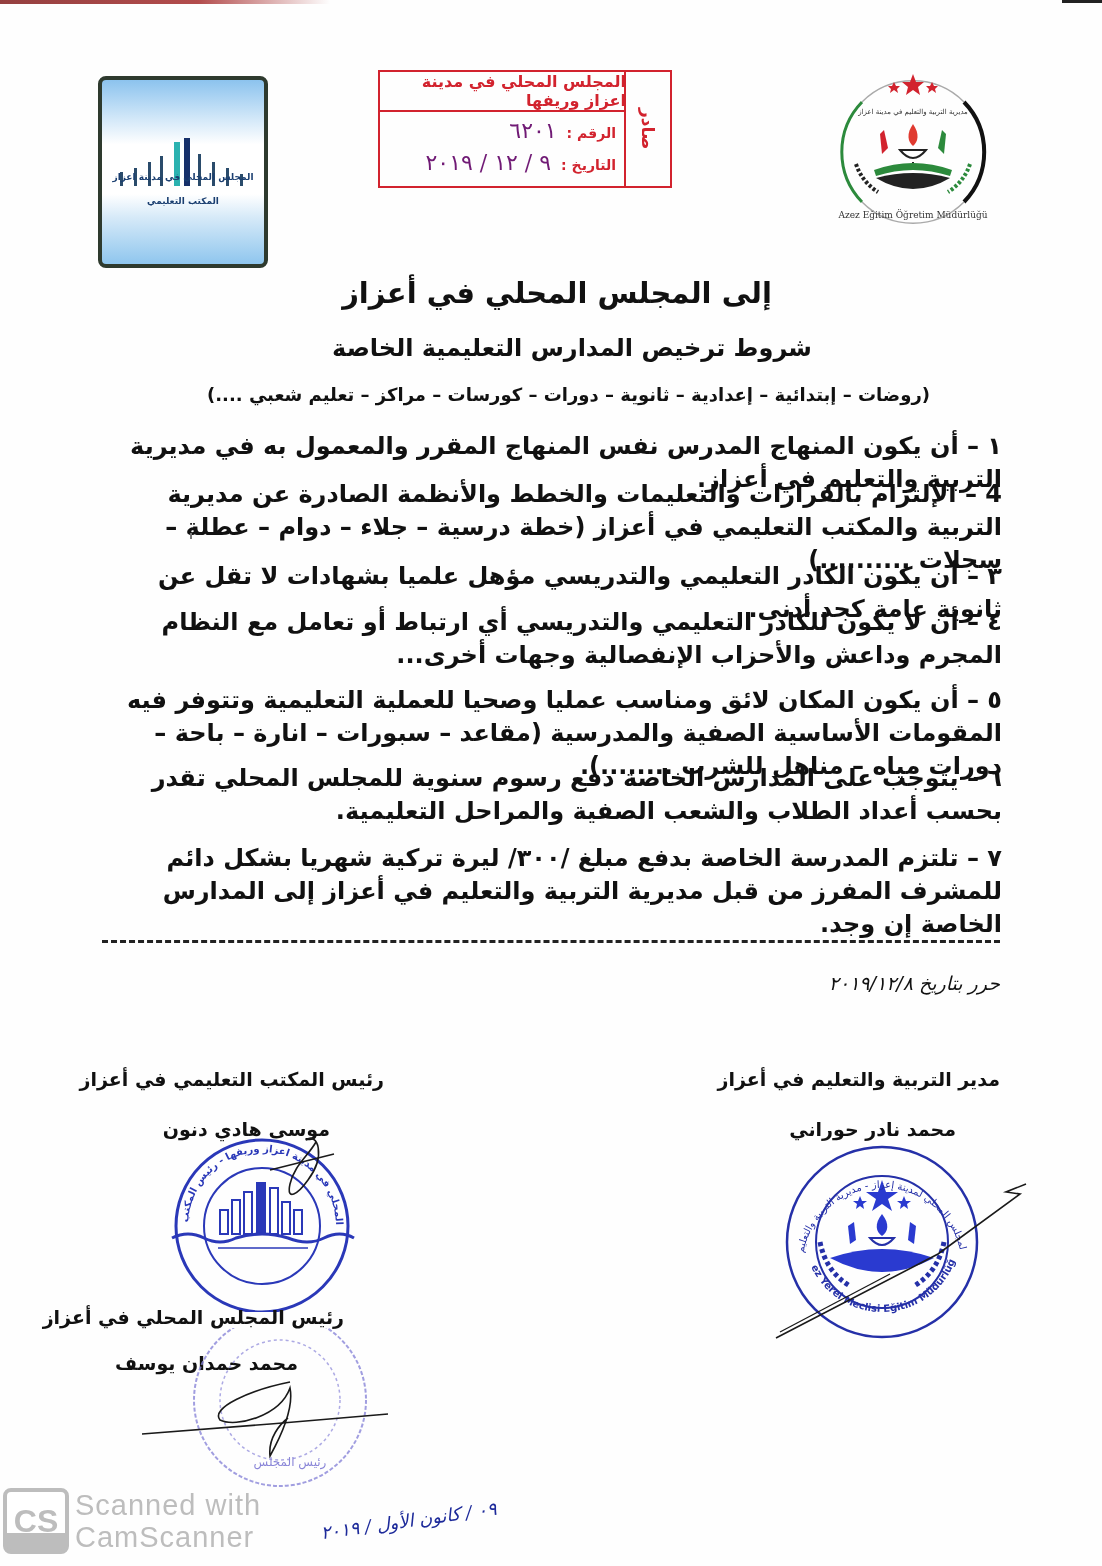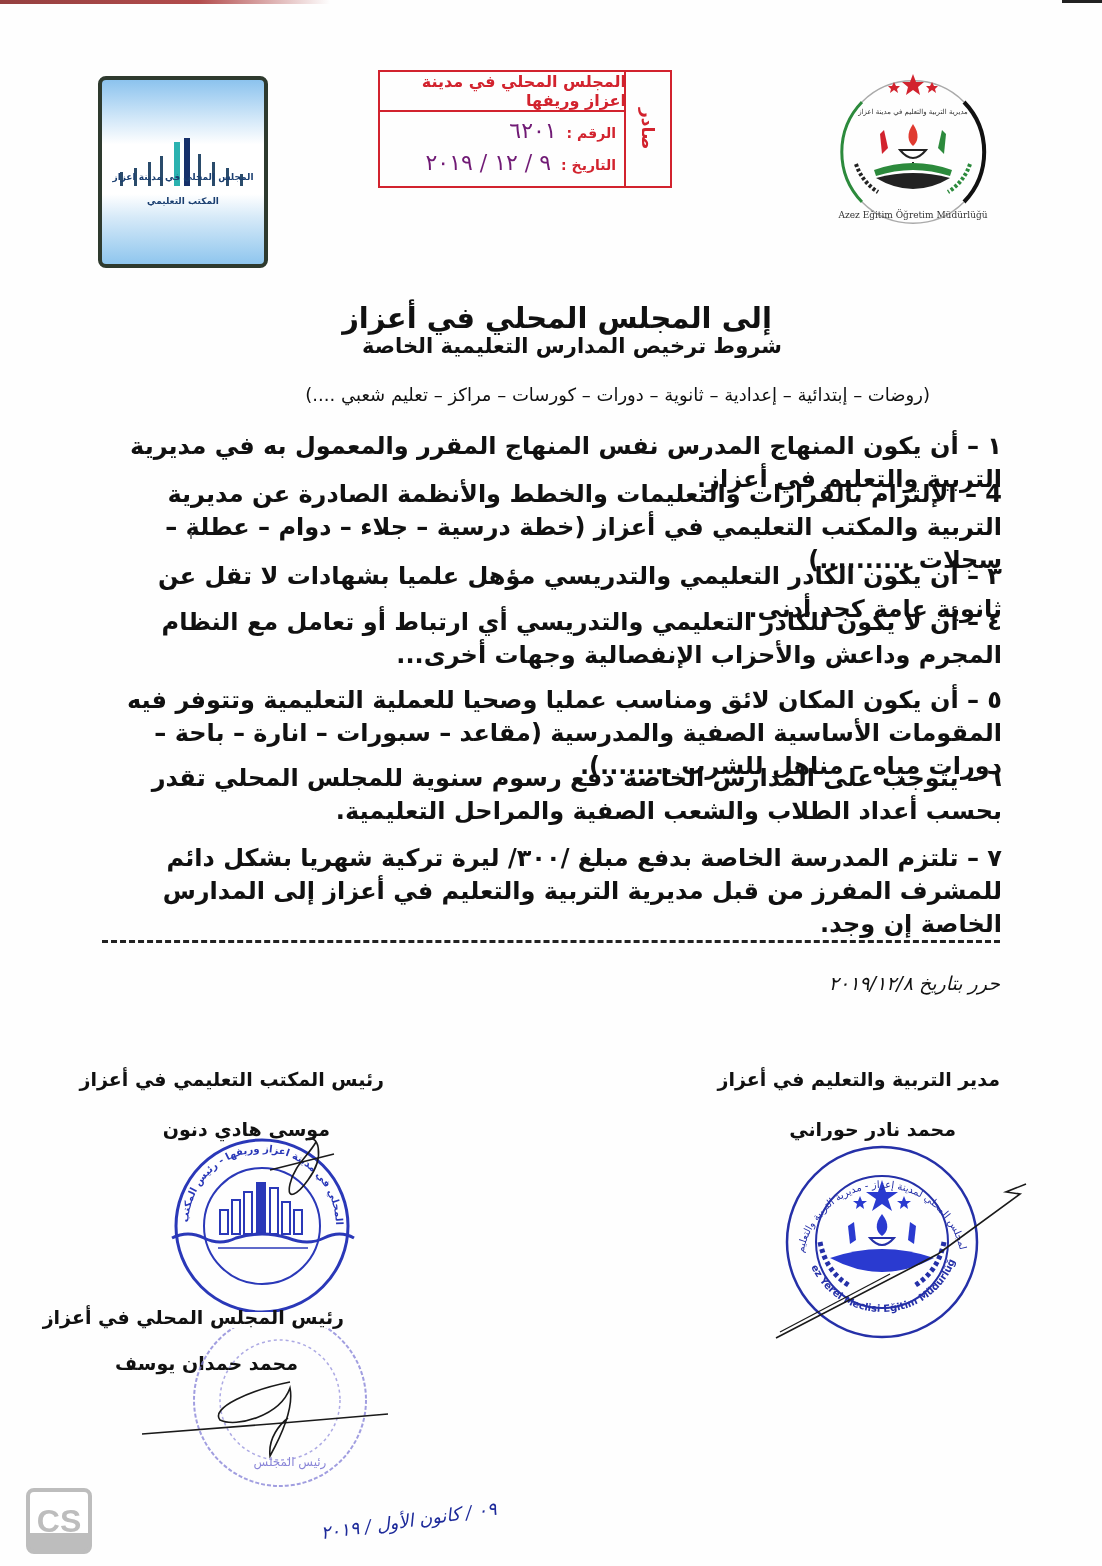--- a/index.html
+++ b/index.html
@@ -46,50 +46,50 @@
   .red-stamp .row1 { top: 46px; }
   .red-stamp .row2 { top: 78px; }
   .red-stamp .lbl { font-size: 14px; font-weight: bold; }
   .red-stamp .val { font-size: 22px; color: #701a75; font-family: "DejaVu Serif", serif; letter-spacing: 2px; }
 
   .emblem-right {
     position: absolute; left: 832px; top: 72px; width: 162px; height: 160px;
   }
   .title {
     position: absolute; left: 12px; right: 0; top: 276px; text-align: center;
-    font-size: 29px; font-weight: bold; direction: rtl; margin-top: 25px;
+    font-size: 29px; font-weight: bold; direction: rtl;
   }
   .subtitle {
     position: absolute; left: 0; right: 0; top: 334px; text-align: center;
-    font-size: 21px; font-weight: bold; direction: rtl; padding-left: 42px;
+    font-size: 24px; font-weight: bold; direction: rtl; padding-left: 42px;
   }
   .types {
     position: absolute; right: 172px; top: 384px; width: 760px;
-    font-size: 18px; font-weight: normal; direction: rtl; text-align: right;
+    font-size: 18px; font-weight: bold; direction: rtl; text-align: right;
   }
   .clause {
     position: absolute; right: 100px; width: 900px;
     font-size: 24px; font-weight: bold; line-height: 33px;
     direction: rtl; text-align: right;
   }
   .divider {
     position: absolute; left: 102px; width: 898px; top: 940px;
     border-top: 3px dashed #222;
   }
   .issued {
     position: absolute; right: 102px; top: 972px;
     font-size: 19px; direction: rtl; font-style: italic;
   }
   .sig-title { position: absolute; font-size: 19px; direction: rtl; font-weight: bold; white-space: nowrap; }
   .sig-name { position: absolute; font-size: 19px; direction: rtl; font-weight: bold; white-space: nowrap; }
 
   .stamp { position: absolute; }
 
   .watermark {
-    position: absolute; left: 26px; top: 1488px; display: flex; align-items: center; gap: 6px;
+    position: absolute; left: 3px; top: 1488px; display: flex; align-items: center; gap: 6px;
   }
   .cs-logo {
     width: 66px; height: 66px; border: 4px solid #bdbdbd; border-radius: 8px; box-sizing: border-box;
     display: flex; align-items: center; justify-content: center;
     font-family: "Liberation Sans", sans-serif; font-weight: bold; font-size: 32px; color: #bdbdbd;
     background: linear-gradient(180deg, #fff 70%, #bdbdbd 70%);
   }
   .cs-text { font-family: "Liberation Sans", sans-serif; font-size: 29px; color: #bdbdbd; line-height: 32px; letter-spacing: 1px; }
 
   .hand-date {
@@ -229,14 +229,18 @@
     <circle cx="140" cy="72" r="86" fill="none" stroke="#8a86d8" stroke-width="2" stroke-dasharray="4 2" opacity=".8"></circle>
     <circle cx="140" cy="72" r="60" fill="none" stroke="#8a86d8" stroke-width="1.5" stroke-dasharray="3 3" opacity=".7"></circle>
     <text x="150" y="138" text-anchor="middle" font-size="12" fill="#8a86d8" font-family="DejaVu Sans, sans-serif">رئيس المجلس</text>
     <path d="M 2 106 C 60 102, 180 92, 248 86" stroke="#1a1a1a" stroke-width="1.6" fill="none"></path>
     <path d="M 150 54 C 110 62, 70 80, 80 92 C 96 100, 140 88, 150 60 C 154 80, 140 110, 130 128 C 128 110, 140 96, 148 90" stroke="#1a1a1a" stroke-width="1.6" fill="none"></path>
   </svg>
 </div>
 
 <div class="watermark">
   <div class="cs-logo">CS</div>
+  <div class="cs-text">
+    <div>Scanned with</div>
+    <div>CamScanner</div>
+  </div>
 </div>
 <div class="hand-date">٠٩ / كانون الأول / ٢٠١٩</div>
 
 </body></html>

